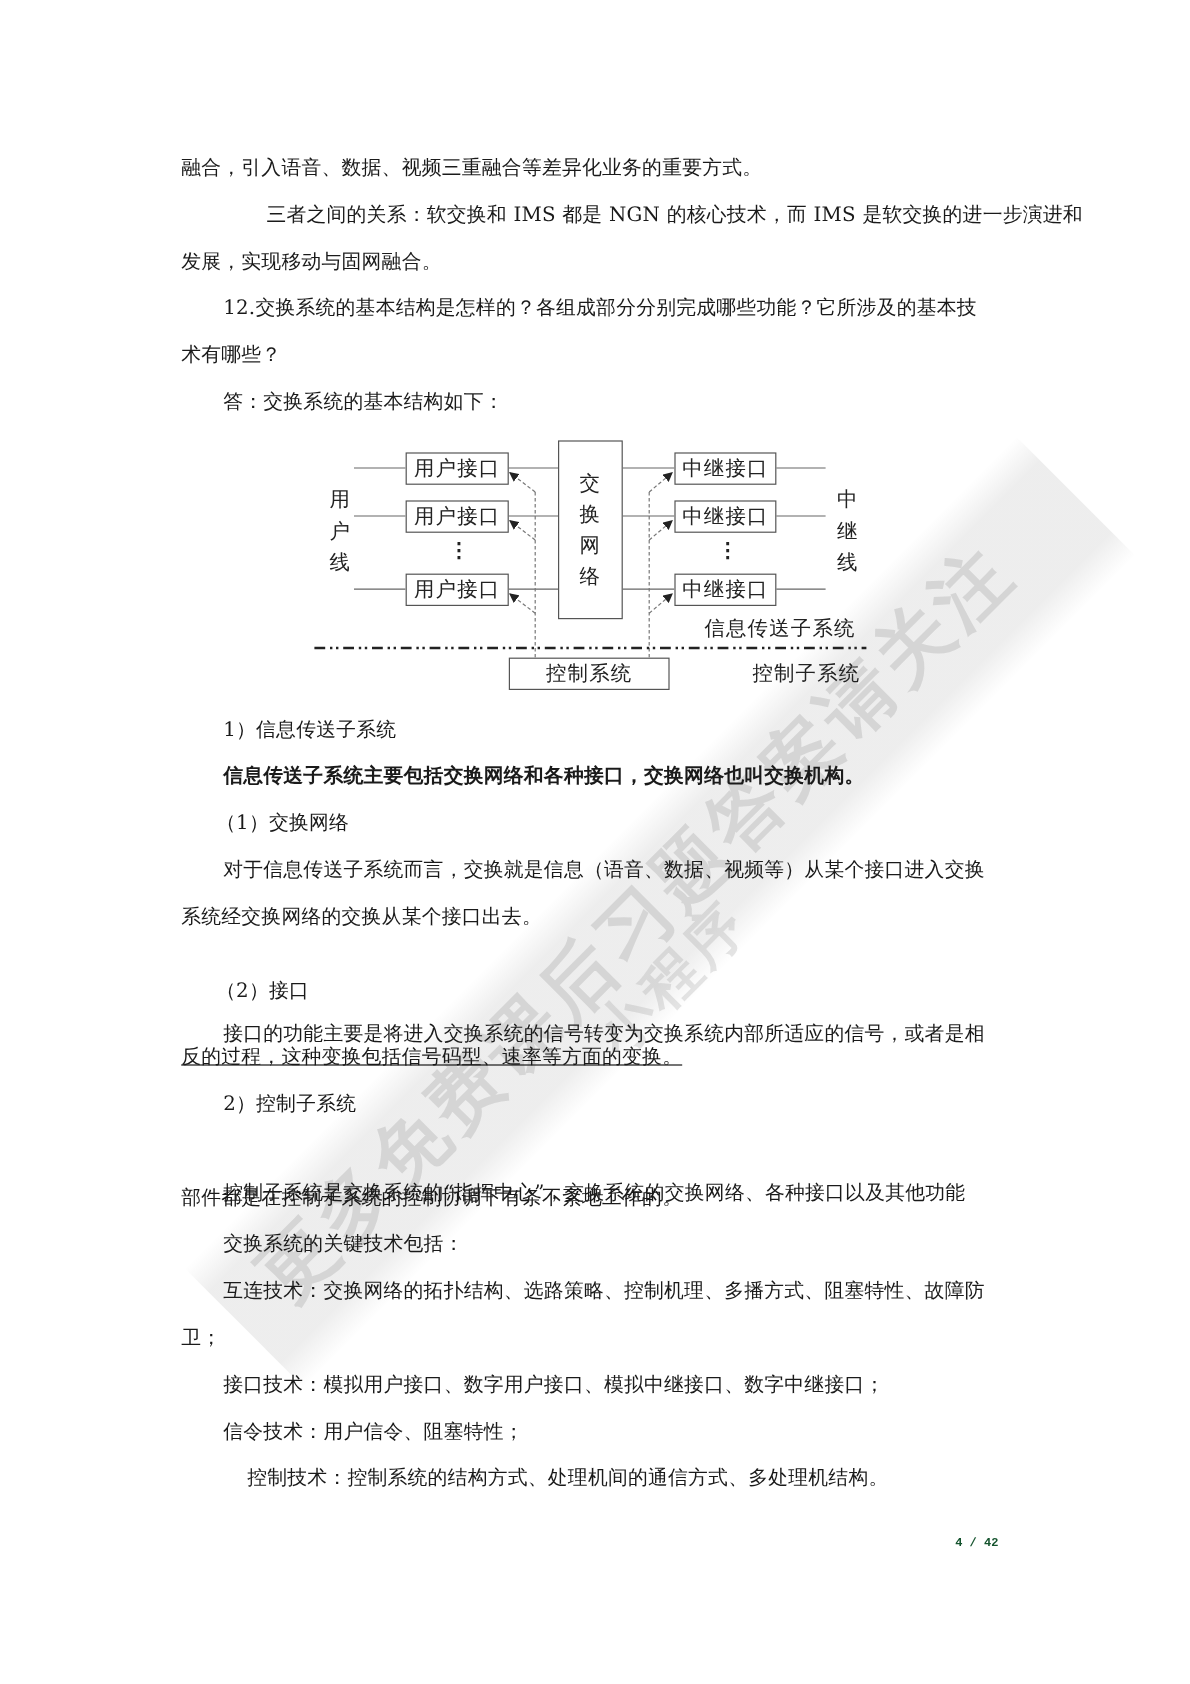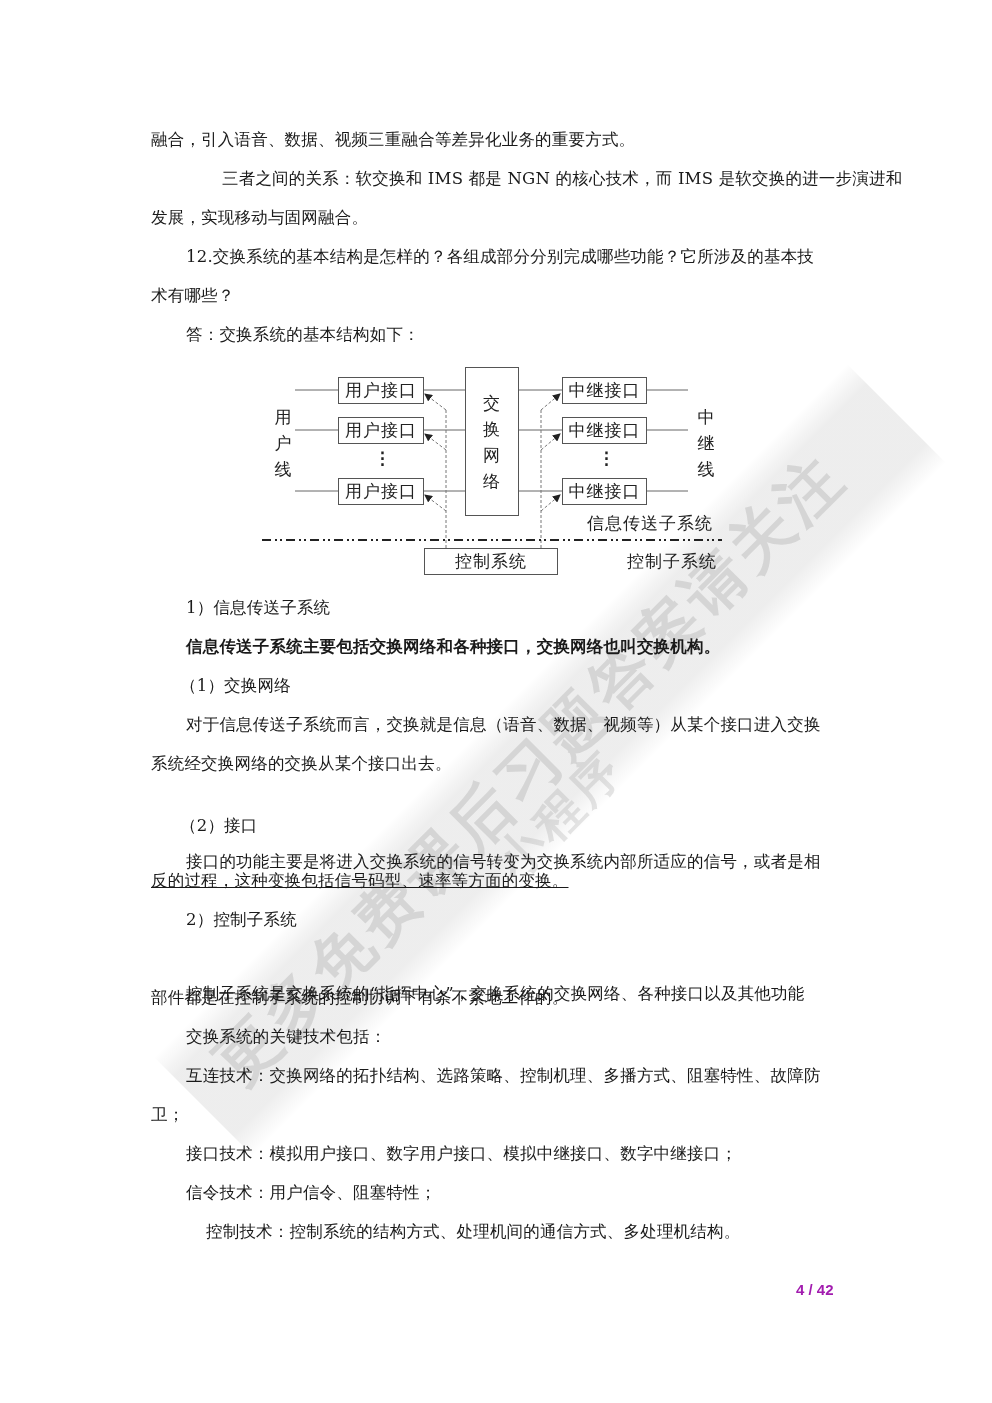--- a/index.html
+++ b/index.html
@@ -30,22 +30,22 @@
   .dbox {
     position: absolute; border: 1px solid #555; background: #fff; box-sizing: border-box;
     font-size: 17px; color: #222; display: flex; align-items: center; justify-content: center; letter-spacing: 1px;
   }
   .vlabel {
     position: absolute; font-size: 17px; color: #222; width: 20px; line-height: 26px; text-align: center;
   }
   .vlabel span { display: block; }
   .sublabel { position: absolute; font-size: 17px; color: #222; letter-spacing: 1px; }
   .page-num {
-    position: absolute; left: 796px; top: 1281px; font-size: 15px; font-weight: bold;
-    font-family: Liberation Sans, sans-serif; color: #a21caf;
+    position: absolute; left: 796px; top: 1281px; font-size: 10px; font-weight: bold;
+    font-family: Liberation Mono, monospace; color: #14532d;
   }
 </style>
 </head>
 <body>
 
 <div class="watermark">
   <div class="wm-text">更多免费课后习题答案请关注</div>
   <div class="wm-text2">小程序</div>
 </div>
 

